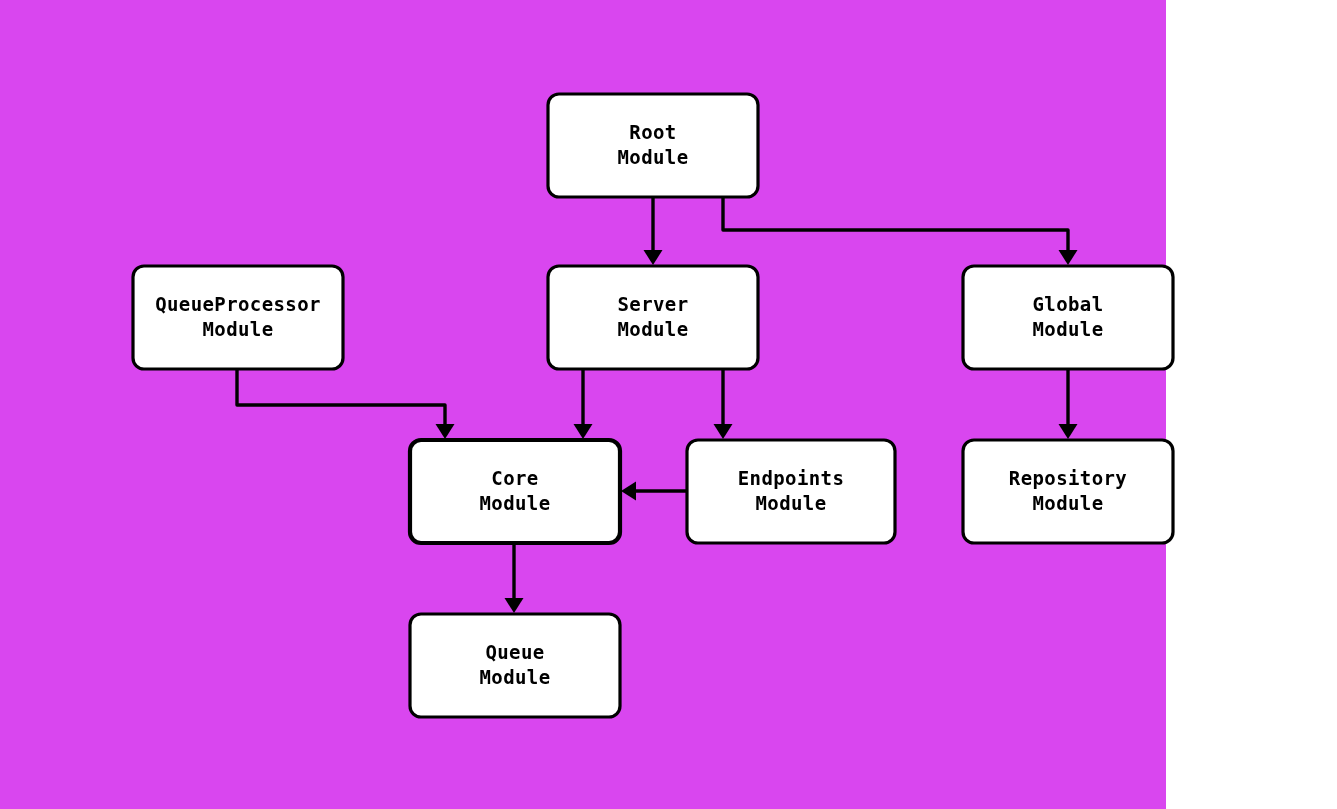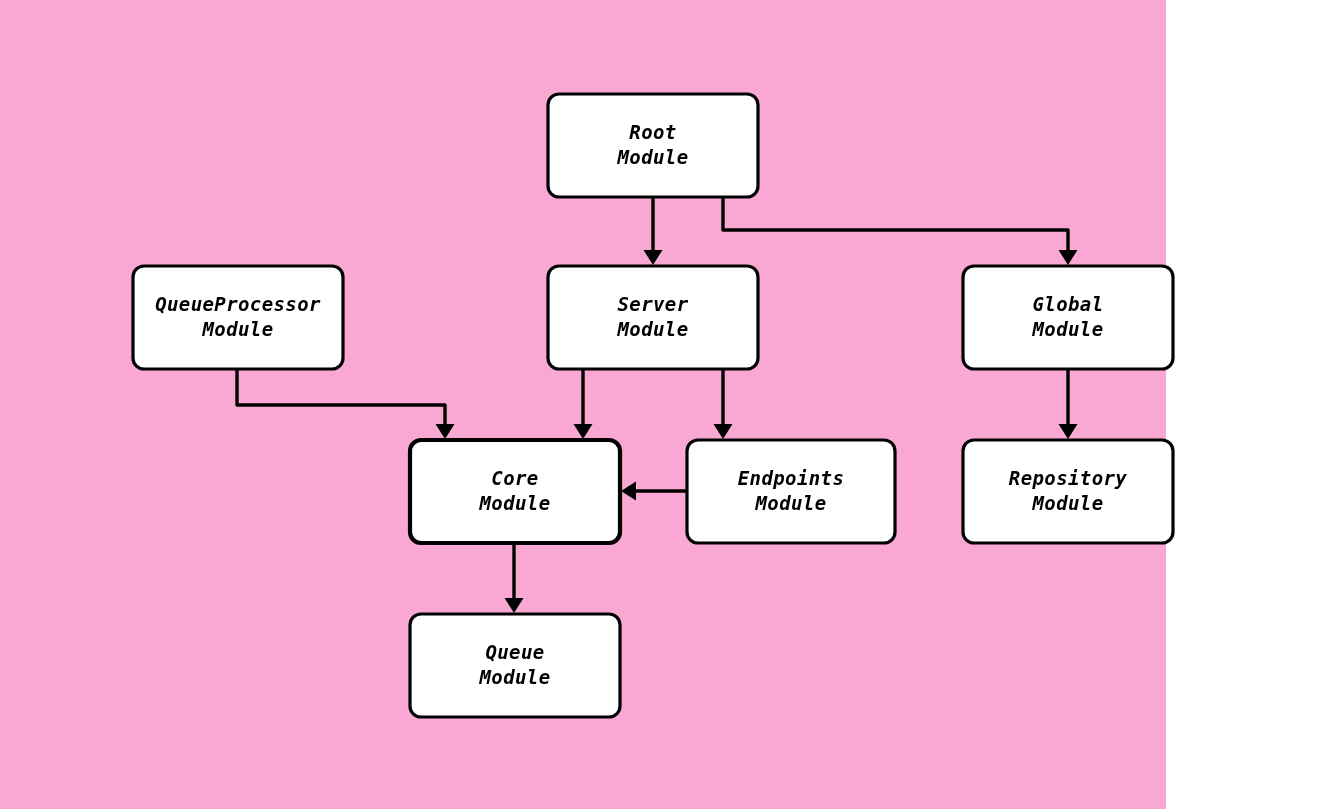--- a/index.html
+++ b/index.html
@@ -11,22 +11,21 @@
   body {
     width: 1337px;
     height: 809px;
     font-family: "DejaVu Sans Mono", "Liberation Mono", monospace;
     overflow: hidden;
   }
   #diagram-root {
     position: relative;
     width: 1166px;
     height: 809px;
-    background: #f9a8d4;
-    font-style: italic;
+    background: #d946ef;
   }
   svg#diagram-canvas {
     display: block;
     width: 1337px;
     height: 809px;
   }
   .node-shape {
     fill: #ffffff;
     stroke: #000000;
     stroke-width: 3.2;

